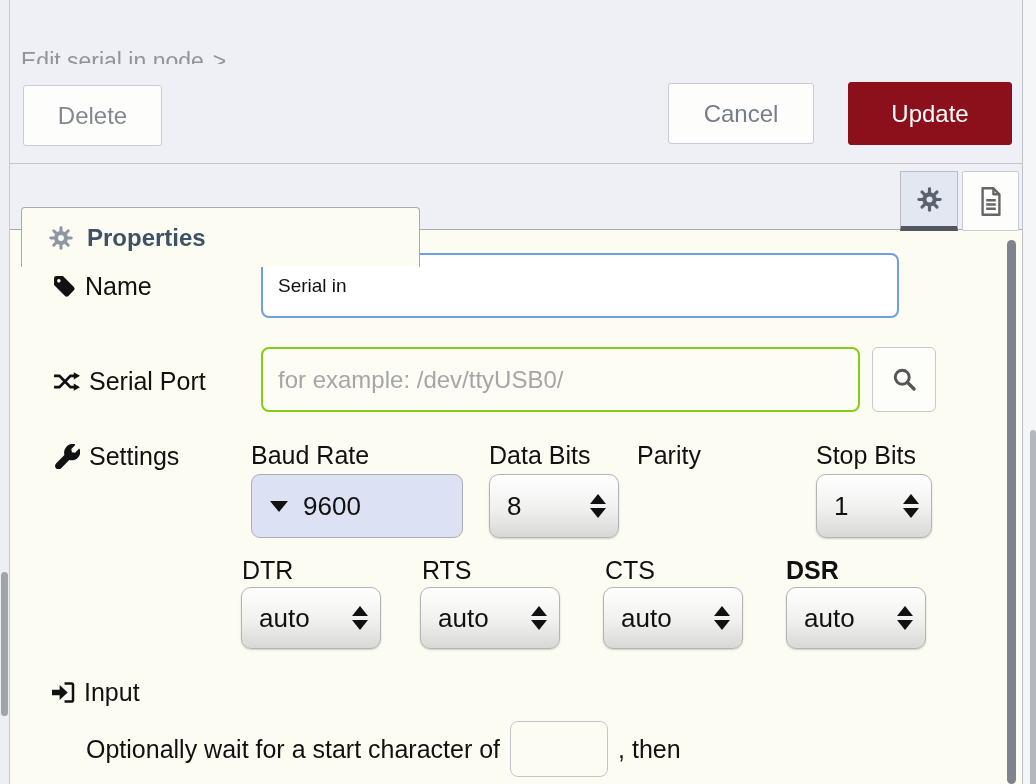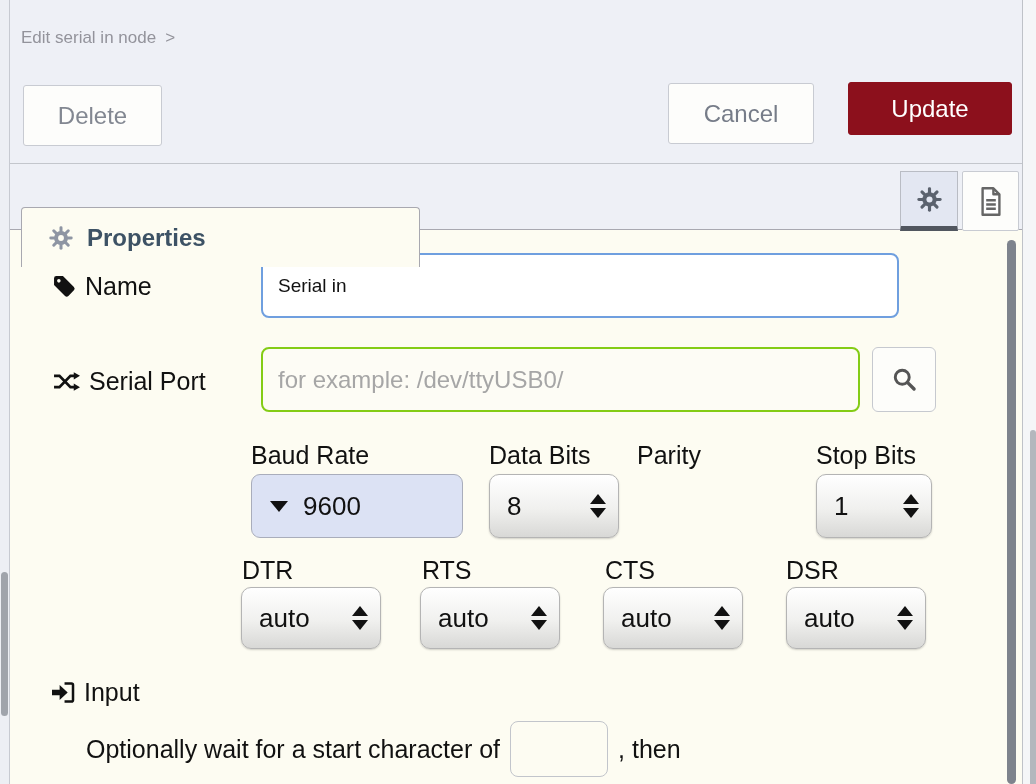--- a/index.html
+++ b/index.html
@@ -14,34 +14,34 @@
     background:#a0a4ab; border-radius:4px; }
   .right-strip { position:absolute; left:1022px; top:0; width:14px; height:784px;
     background:#f5f6f8; border-left:1px solid #bfc2c8; }
   .right-outer-bar { position:absolute; right:0; top:430px; width:6px; height:354px;
     background:#b4b7bd; border-radius:3px 3px 0 0; }
 
   
   .tray { position:absolute; left:10px; top:0; width:1012px; height:784px; }
 
   .tray-header { position:absolute; left:0; top:0; width:1012px; height:76px;
-    background:#eef0f6; border-bottom:1px solid #c3c6cc; display:flex; align-items:center;
-    padding-left:11px; font-size:17px; }
+    background:#eef0f6; border-bottom:1px solid #c3c6cc; display:flex; align-items:flex-end;
+    padding-left:11px; font-size:23px; }
   .bc-parent { color:#93939b; }
   .bc-sep { color:#93939b; margin:0 9px; }
   .bc-current { color:#3d5265; font-weight:bold; }
 
   .btnbar { position:absolute; left:0; top:64px; width:1012px; height:100px;
     background:#eef0f6; border-bottom:1px solid #c3c6cc; }
   .btn { position:absolute; display:flex; align-items:center; justify-content:center;
     font-size:24px; border-radius:3px; cursor:pointer; }
   .btn-plain { background:#fdfdfb; border:1px solid #c8cbd2; color:#828791; }
   .btn-delete { left:13px; top:21px; width:139px; height:61px; }
   .btn-cancel { left:658px; top:19px; width:146px; height:61px; color:#767c88; }
-  .btn-update { left:838px; top:18px; width:164px; height:53px;
+  .btn-update { left:838px; top:18px; width:164px; height:63px;
     background:#8C101C; border:1px solid #8C101C; color:#fff; }
 
   .tabbar { position:absolute; left:0; top:164px; width:1012px; height:66px;
     background:#eef0f6; border-bottom:1px solid #a8a8b0; }
   .tab-properties { position:absolute; left:11px; top:7px; width:399px; height:60px;
     background:#fdfcf2; border:1px solid #a8a8b0; border-bottom:none; border-radius:4px 4px 0 0;
     display:flex; align-items:center; padding-left:26px; gap:13px; z-index:2;
     color:#3d5265; font-weight:bold; font-size:24px;margin-top:36px; }
   .tab-gear { color:#8e95a3; }
   .view-btn { position:absolute; top:7px; height:60px; display:flex; align-items:center;
@@ -192,20 +192,28 @@
       <input class="port-input" type="text" placeholder="for example: /dev/ttyUSB0/" style="">
       <div class="search-btn">
         <span class="icon">
           <svg width="27" height="27" viewBox="0 0 24 24">
             <circle cx="10" cy="10" r="6.2" fill="none" stroke="#555" stroke-width="2.6"></circle>
             <line x1="14.6" y1="14.6" x2="20.5" y2="20.5" stroke="#555" stroke-width="3" stroke-linecap="round"></line>
           </svg>
         </span>
       </div>
 
+      <div class="field-label" style="left:45px; top:212px;">
+        <span class="icon">
+          <svg width="25" height="25" viewBox="0 0 24 24">
+            <path d="M23.8 5.1c-.1-.5-.7-.6-1-.3l-3.5 3.5-3.1-.5-.5-3.1 3.5-3.5c.3-.3.2-.9-.3-1C16-.5 13.2.3 11.2 2.4 9 4.6 8.3 7.8 9 10.6L1 18.7c-1.3 1.3-1.3 3.4 0 4.7 1.3 1.3 3.4 1.3 4.7 0l8-8.1c2.9.8 6 0 8.2-2.2 2.1-2.1 2.9-4.9 1.9-8z" fill="#111"></path>
+          </svg>
+        </span>
+        <span>Settings</span>
+      </div>
 
       <span class="col-label" style="left:241px; top:211px;">Baud Rate</span>
       <span class="col-label" style="left:479px; top:211px;">Data Bits</span>
       <span class="col-label" style="left:627px; top:211px;">Parity</span>
       <span class="col-label" style="left:806px; top:211px;">Stop Bits</span>
 
       <div class="baud-select">
         <span class="tri-down-sm"></span>
         <span>9600</span>
       </div>
@@ -220,21 +228,21 @@
         <span>1</span>
         <span class="updown">
             <span class="u"></span>
             <span class="d"></span>
           </span>
       </div>
 
       <span class="col-label" style="left:232px; top:326px;">DTR</span>
       <span class="col-label" style="left:412px; top:326px;">RTS</span>
       <span class="col-label" style="left:595px; top:326px;">CTS</span>
-      <span class="col-label" style="left:776px; top:326px;">DSR</span>
+      <span class="col-label" style="left:776px; top:326px;font-weight:bold;">DSR</span>
 
       <div class="mac-select" style="left:231px; top:357px; width:140px; height:62px;">
         <span>auto</span>
         <span class="updown">
             <span class="u"></span>
             <span class="d"></span>
           </span>
       </div>
       <div class="mac-select" style="left:410px; top:357px; width:140px; height:62px;">
         <span>auto</span>

